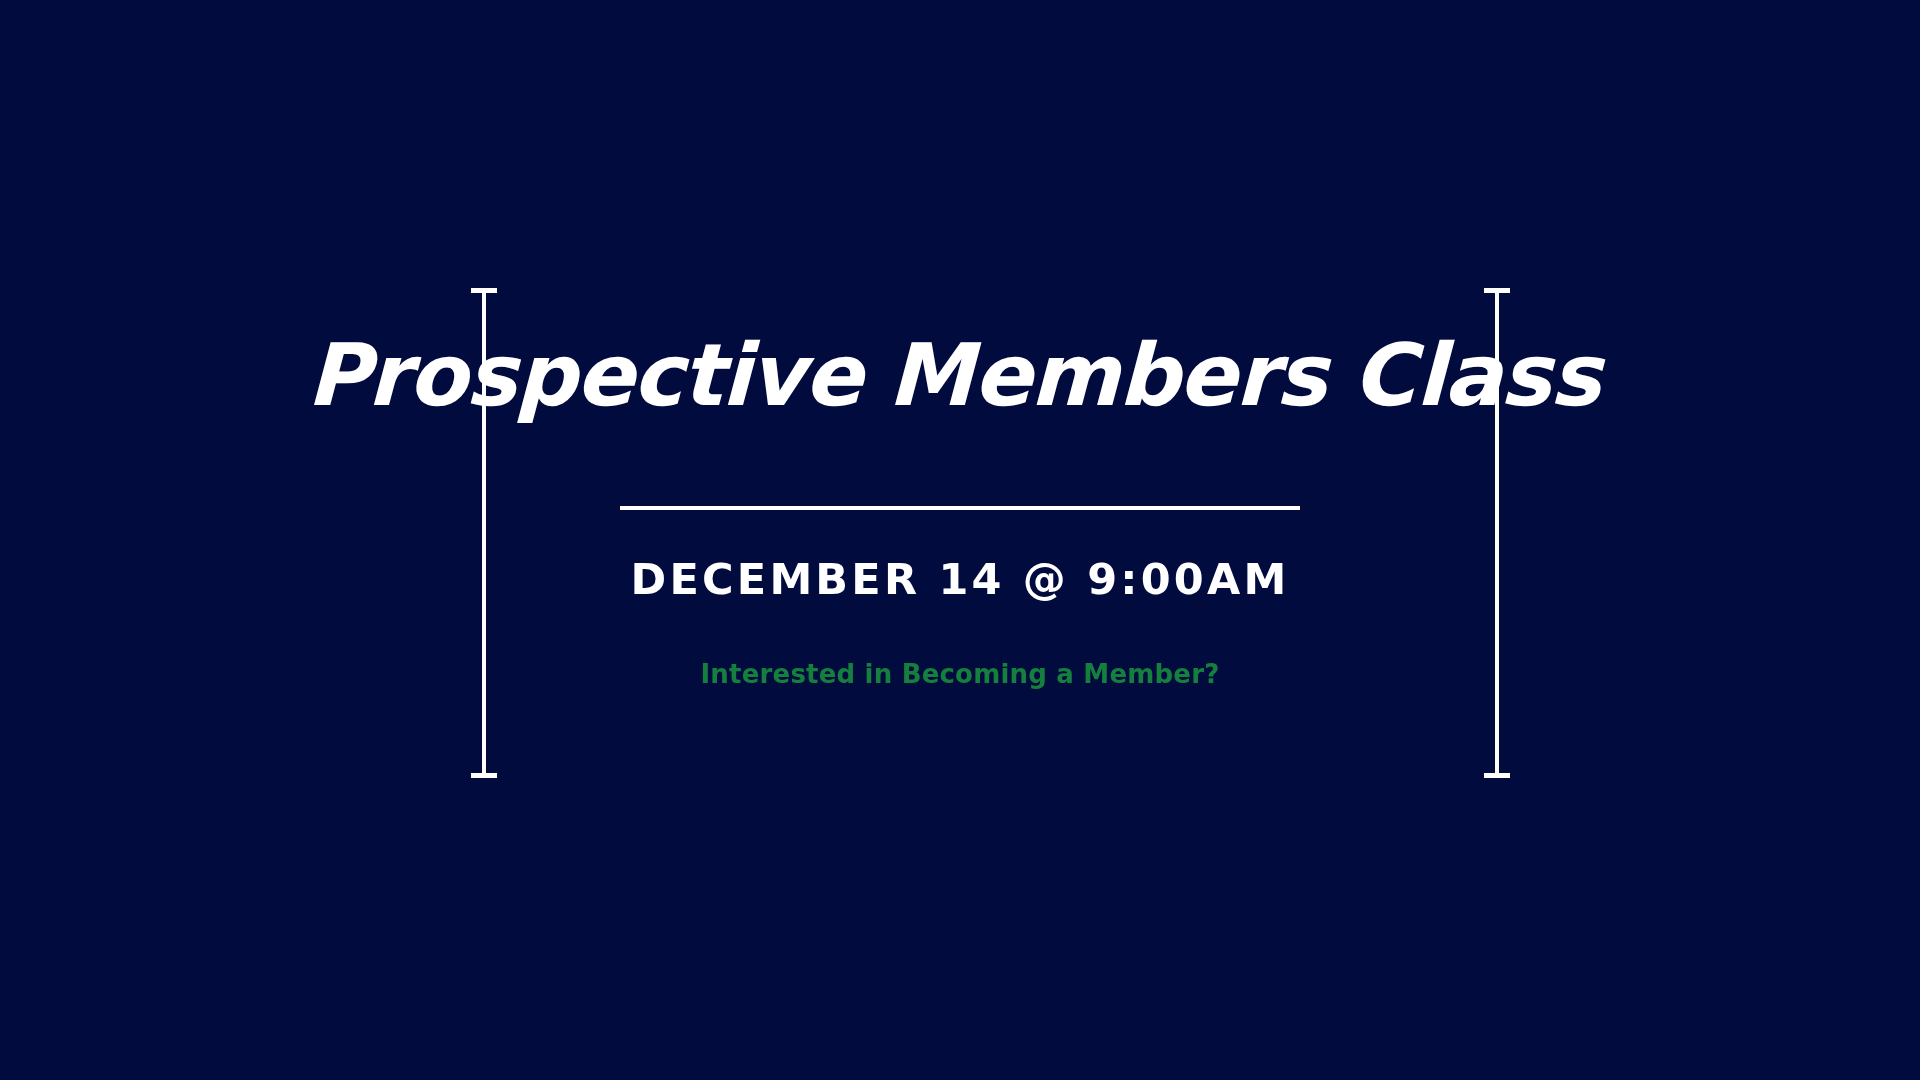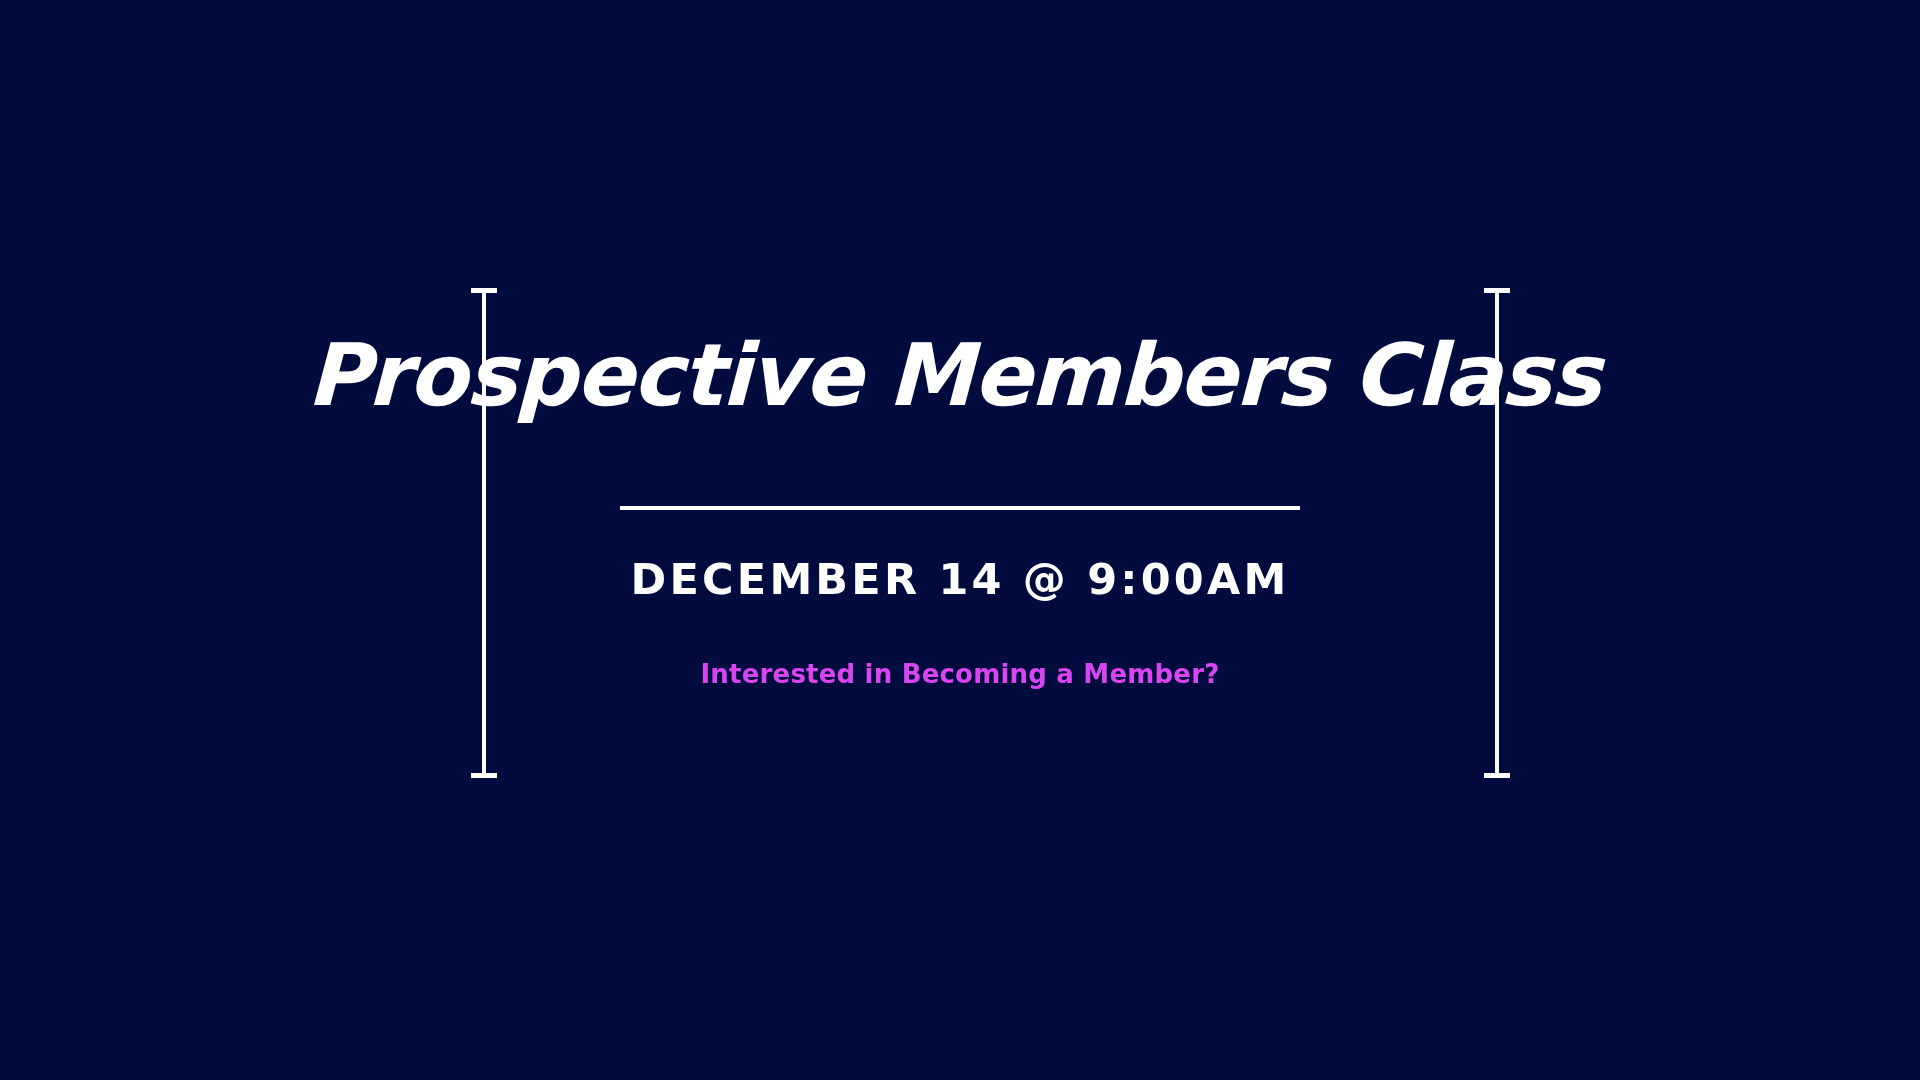--- a/index.html
+++ b/index.html
@@ -95,21 +95,21 @@
     font-weight: 700;
     letter-spacing: 3.2px;
     white-space: nowrap;
   }
 
   .subtext {
     position: absolute;
     left: 0;
     top: 655px;
     width: 1920px;
-    color: #d946ef;
+    color: #15803d;
     font-family: "DejaVu Sans", sans-serif;
     font-size: 26px;
     font-weight: 700;
     line-height: 39px;
     letter-spacing: 0.2px;
   }
   .subtext .line { display: block; white-space: nowrap; }
 </style>
 </head>
 <body>

